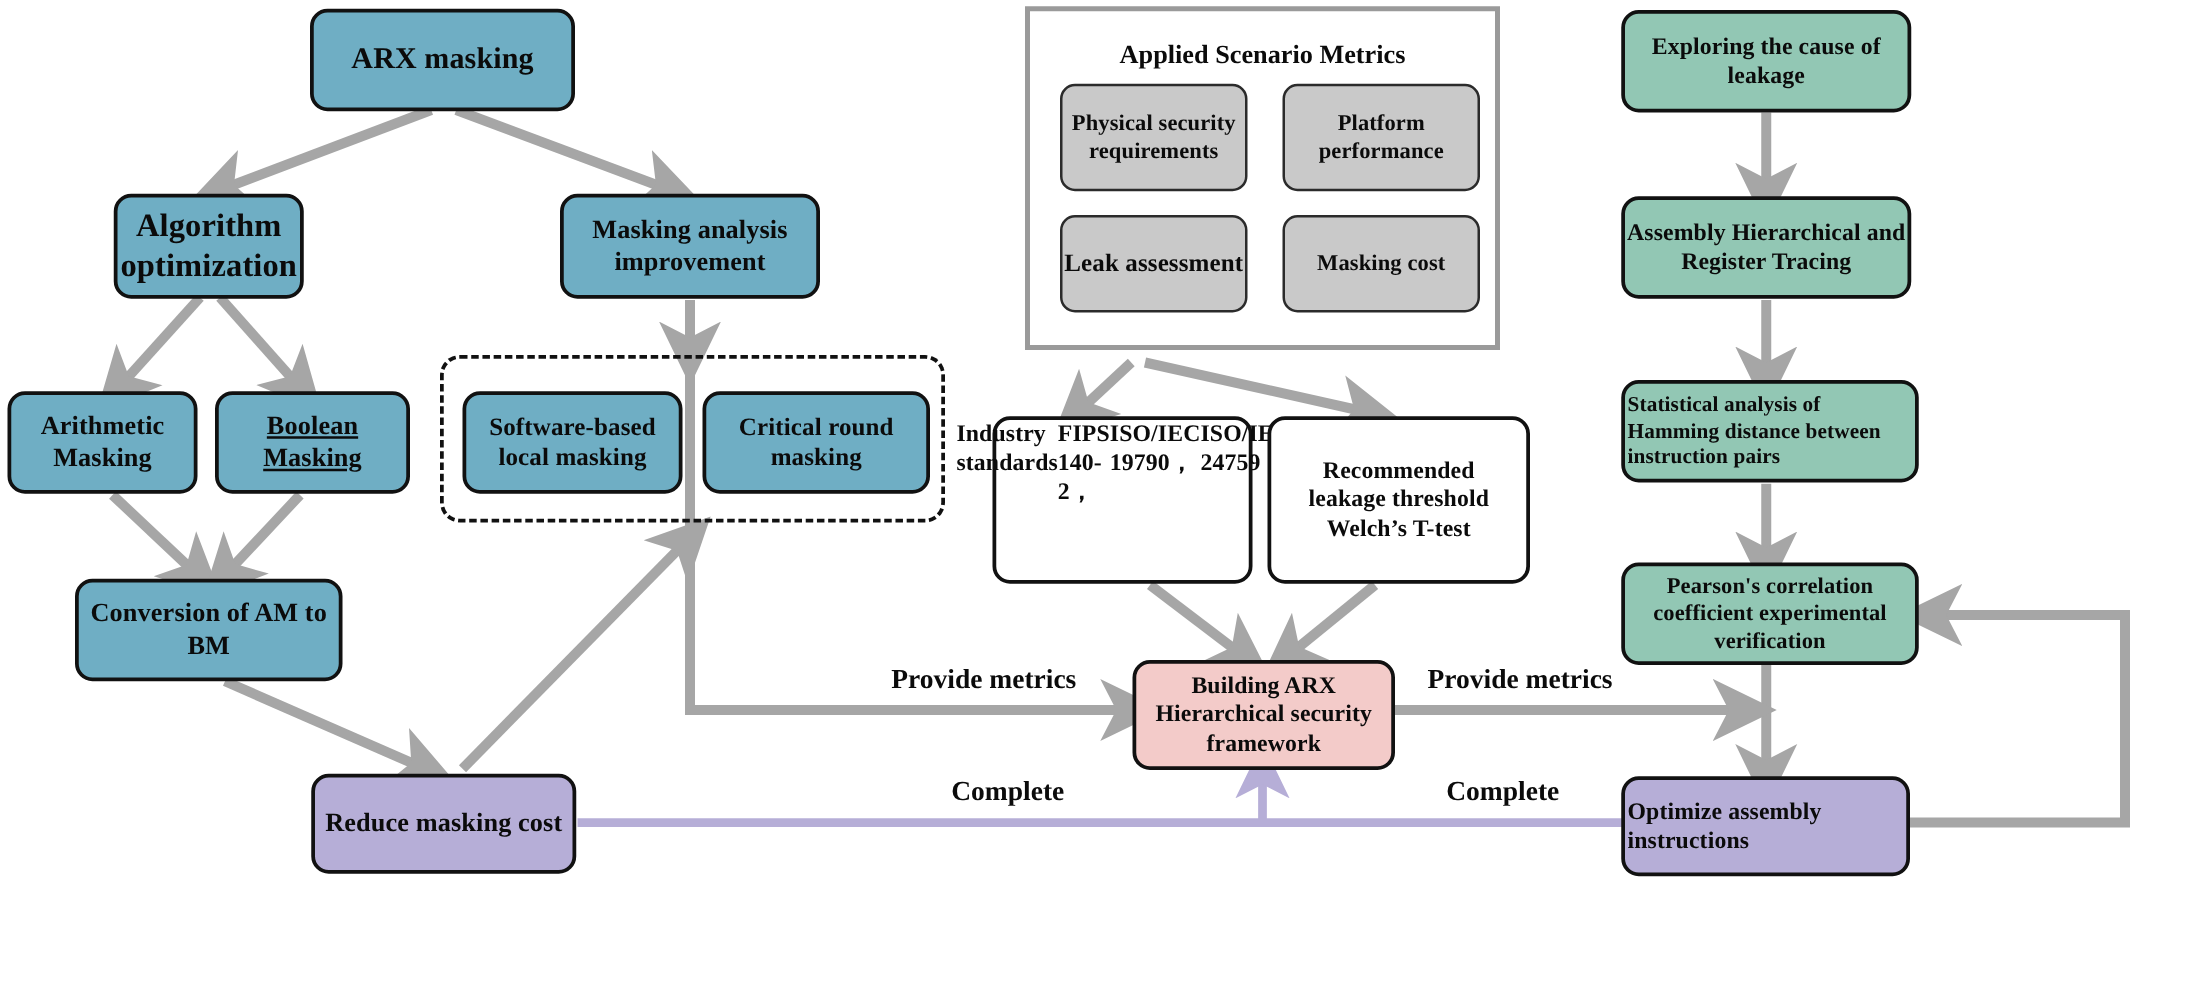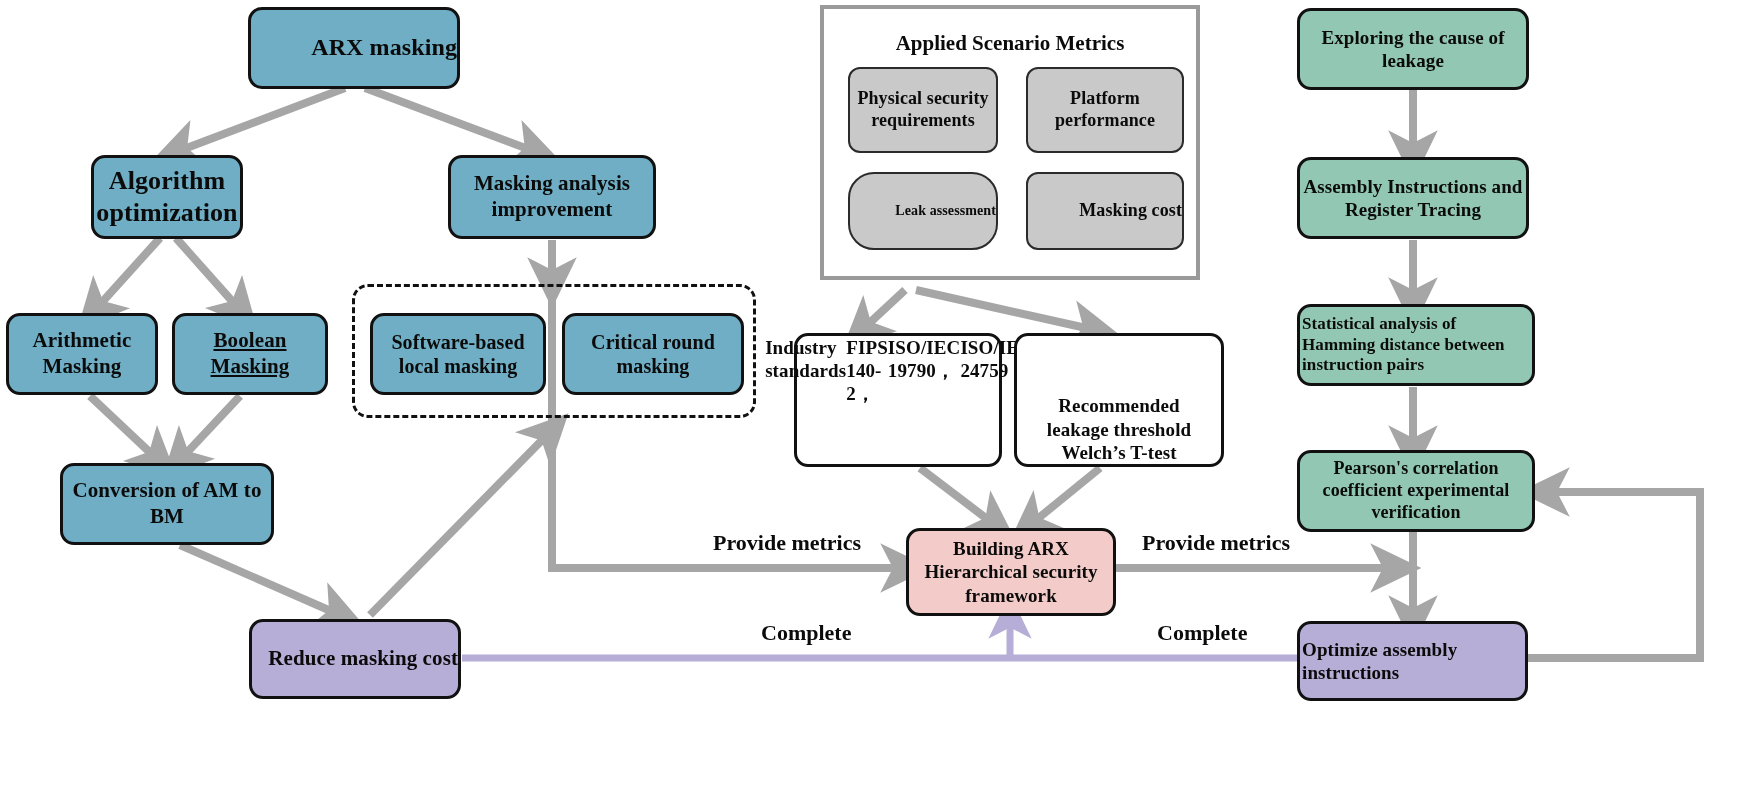--- a/index.html
+++ b/index.html
@@ -3,21 +3,21 @@
 <meta charset="utf-8">
 <style>
   html,body{margin:0;padding:0;background:#ffffff;}
   body{width:1750px;height:788px;font-family:"Liberation Serif",serif;}
   #stage{position:relative;width:1750px;height:788px;overflow:hidden;background:#fff;}
   svg#wires{position:absolute;left:0;top:0;width:1750px;height:788px;pointer-events:none;}
 
   .node{
     position:absolute;
     box-sizing:border-box;
-    display:flex;align-items:center;justify-content:flex-end;
+    display:flex;align-items:center;justify-content:center;
     text-align:center;
     border:3px solid #111;
     border-radius:14px;
     font-weight:bold;
     color:#0b0b0b;
     line-height:1.22;
     letter-spacing:0.1px;
     z-index:3;
   }
   .blue{background:#6FAEC4;}
@@ -166,21 +166,21 @@
   <div class="panel" style="left:820px;top:5px;width:380px;height:275px;">
     <div class="panel-title" style="top:22px;font-size:21px;">Applied Scenario Metrics</div>
   </div>
 
   <div class="node grey" style="left:848px;top:67px;width:150px;height:86px;font-size:18px;">
     <span>Physical security requirements</span>
   </div>
   <div class="node grey" style="left:1026px;top:67px;width:158px;height:86px;font-size:18px;">
     <span>Platform performance</span>
   </div>
-  <div class="node grey" style="left:848px;top:172px;width:150px;height:78px;font-size:14px;border-radius:26px;">
+  <div class="node grey" style="left:848px;top:172px;width:150px;height:78px;font-size:20px;">
     <span>Leak assessment</span>
   </div>
   <div class="node grey" style="left:1026px;top:172px;width:158px;height:78px;font-size:18px;">
     <span>Masking cost</span>
   </div>
 
   <div class="node white left-txt" style="left:794px;top:333px;width:208px;height:134px;font-size:19px;flex-direction:row;align-items:flex-start;justify-content:center;">
     <span>Industry standards</span>
     <span>FIPS 140-2，</span>
     <span>ISO/IEC 19790，</span>
@@ -195,21 +195,21 @@
 
   <div class="node pink" style="left:906px;top:528px;width:210px;height:88px;font-size:19px;">
     <span>Building ARX Hierarchical security framework</span>
   </div>
 
   <div class="node green" style="left:1297px;top:8px;width:232px;height:82px;font-size:19px;">
     <span>Exploring the cause of leakage</span>
   </div>
 
   <div class="node green" style="left:1297px;top:157px;width:232px;height:82px;font-size:19px;">
-    <span>Assembly Instructions and Register Tracing</span>
+    <span>Assembly Hierarchical and Register Tracing</span>
   </div>
 
   <div class="node green left-txt" style="left:1297px;top:304px;width:238px;height:82px;font-size:17px;">
     <span>Statistical analysis of Hamming distance between instruction  pairs</span>
   </div>
 
   <div class="node green" style="left:1297px;top:450px;width:238px;height:82px;font-size:18px;">
     <span>Pearson's correlation coefficient experimental verification</span>
   </div>
 

